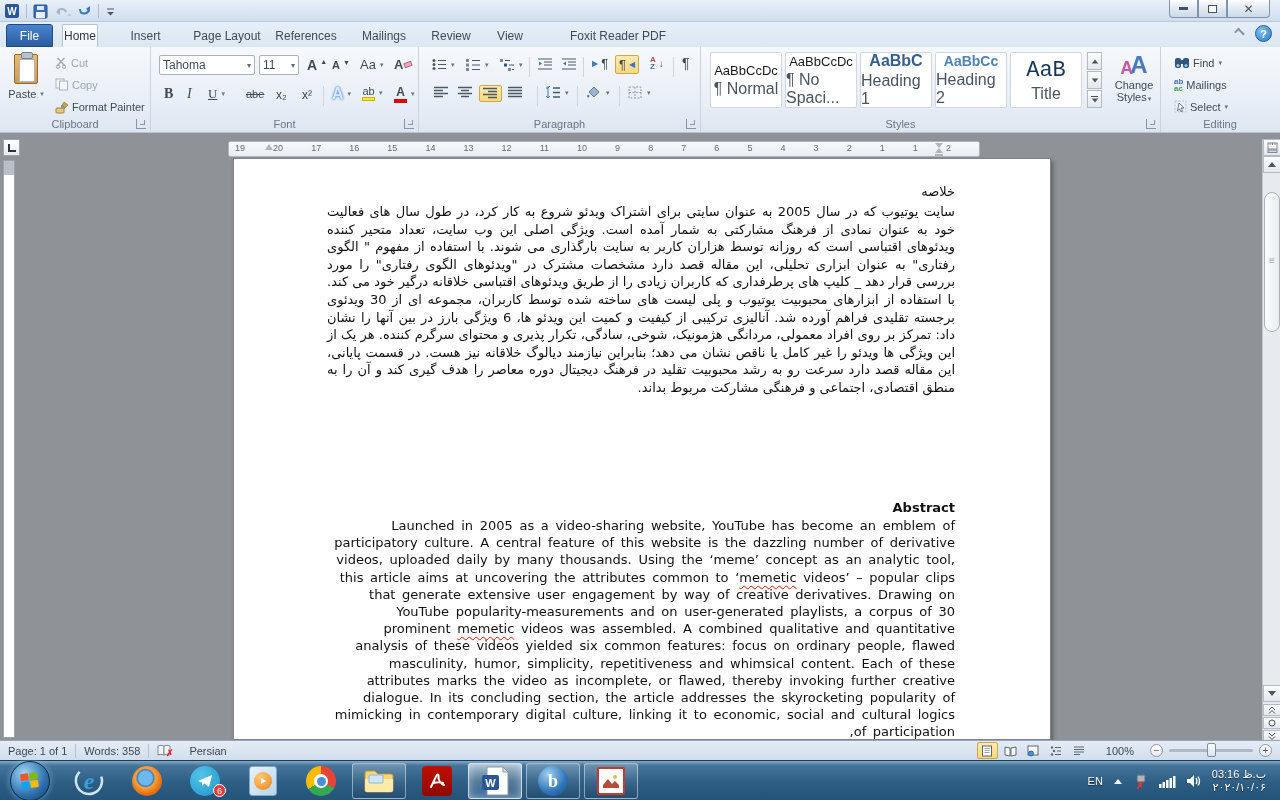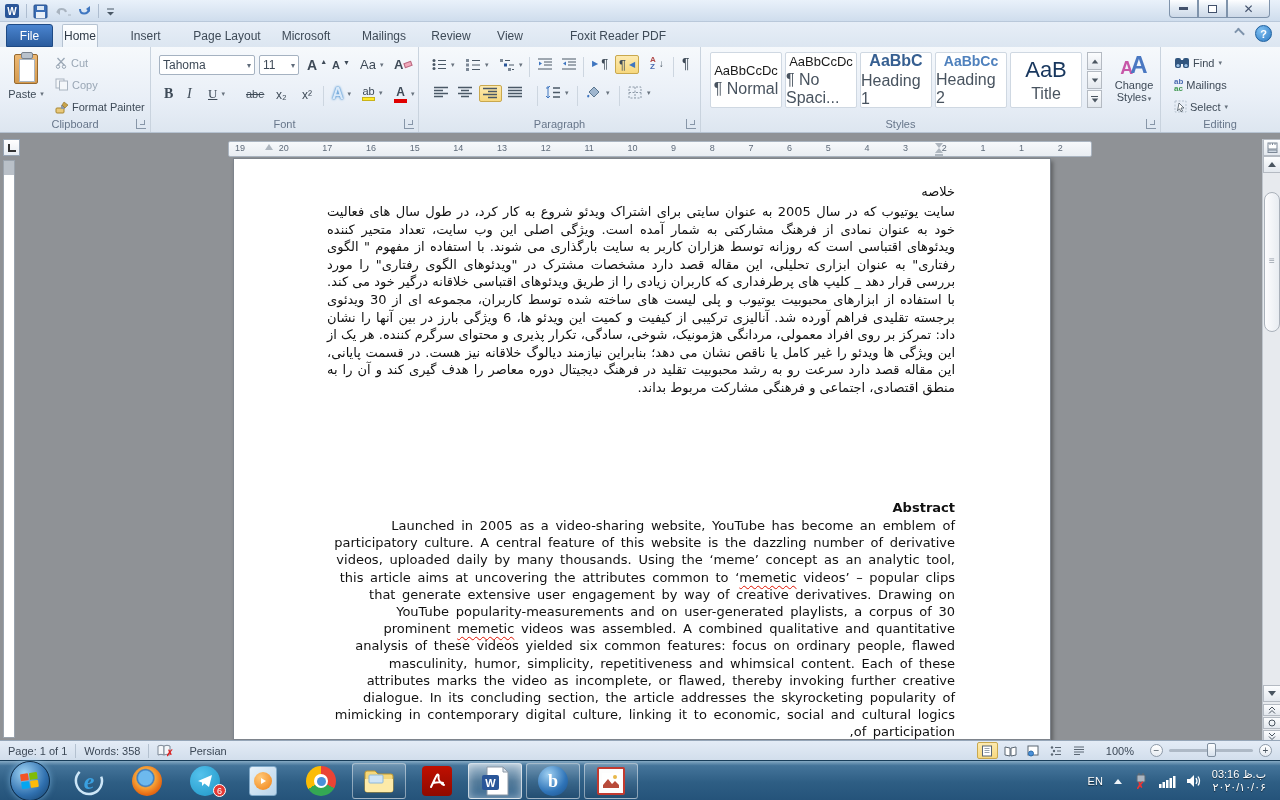--- a/index.html
+++ b/index.html
@@ -53,21 +53,21 @@
   .clipboard-shape::after{content:"";position:absolute;left:4px;top:4px;width:14px;height:21px;background:#fff;border:1px solid #aab6c2}
 
   
   .style-cell{width:72px;height:56px;background:#fff;border:1px solid #cfd8e2;border-radius:2px;display:flex;flex-direction:column;align-items:center;justify-content:center;gap:2px}
   .style-name{font-size:16px;color:#48535f}
 
   
   .ruler-row{position:absolute;top:139px;left:0;width:1262px;height:19px}
   .tab-selector{position:absolute;left:3px;top:0;width:17px;height:17px;background:linear-gradient(#fff,#e8edf3);border:1px solid #98a5b4;display:flex;align-items:center;justify-content:center}
   .tab-selector .L{width:8px;height:8px;border-left:2px solid #333;border-bottom:2px solid #333}
-  .hruler{position:absolute;left:228px;top:2px;width:864px;height:16px;background:linear-gradient(#f7f9fb,#e9edf2);border:1px solid #aab4c0;border-radius:2px}
+  .hruler{position:absolute;left:228px;top:2px;width:752px;height:16px;background:linear-gradient(#f7f9fb,#e9edf2);border:1px solid #aab4c0;border-radius:2px}
   .ruler-nums{position:absolute;left:6px;right:28px;top:1px;display:flex;justify-content:space-between;font-size:9px;color:#5f6b7a}
   .marker-firstline{position:absolute;left:36px;top:2px;width:0;height:0;border-left:4px solid transparent;border-right:4px solid transparent;border-bottom:6px solid #aeb6bf}
   .marker-hang{position:absolute;left:706px;top:1px;width:9px;height:13px}
   .marker-hang .t1{width:0;height:0;border-left:4px solid transparent;border-right:4px solid transparent;border-top:5px solid #aeb6bf}
   .marker-hang .t2{width:0;height:0;border-left:4px solid transparent;border-right:4px solid transparent;border-bottom:5px solid #aeb6bf}
   .marker-hang .bx{width:8px;height:3px;background:#aeb6bf;margin-top:1px}
 
   
   .vruler{position:absolute;left:3px;top:160px;width:12px;height:578px;background:#fff;border:1px solid #9aa3ad}
   .vruler::before{content:"";position:absolute;top:0;left:0;right:0;height:14px;background:#b9c0c8}
@@ -151,21 +151,21 @@
         <span class="glyph-close">✕</span>
       </div>
   </div>
 </div>
 
 <div class="tabrow">
   <div class="tab file" style="left:6px;width:47px">File</div>
   <div class="tab active" style="left:62px;width:36px">Home</div>
   <div class="tab" style="left:119px;width:53px">Insert</div>
   <div class="tab" style="left:186px;width:82px">Page Layout</div>
-  <div class="tab" style="left:265px;width:82px">Microsoft</div>
+  <div class="tab" style="left:265px;width:82px">References</div>
   <div class="tab" style="left:352px;width:64px">Mailings</div>
   <div class="tab" style="left:421px;width:60px">Review</div>
   <div class="tab" style="left:486px;width:48px">View</div>
   <div class="tab" style="left:562px;width:112px">Foxit Reader PDF</div>
   <div class="ribbon-min"></div>
   <div class="help-btn">?</div>
 </div>
 
 <div class="ribbon">
 
@@ -386,21 +386,21 @@
       </div>
       <div class="style-cell">
         <span style="font-size:16px;font-weight:bold;color:#365f91">AaBbC</span>
         <span class="style-name">Heading 1</span>
       </div>
       <div class="style-cell">
         <span style="font-size:14px;font-weight:bold;color:#4f81bd">AaBbCc</span>
         <span class="style-name">Heading 2</span>
       </div>
       <div class="style-cell">
-        <span style="font-size:22px;color:#17365d;font-family:Liberation Sans, sans-serif">AaB</span>
+        <span style="font-size:22px;color:#17365d;font-family:Liberation Mono, monospace">AaB</span>
         <span class="style-name">Title</span>
       </div>
     </div>
     <div class="abs" style="left:386px;top:5px;display:flex;flex-direction:column;gap:1px">
       <div class="sb-btn" style="width:15px;height:18px">
           <span class="tri-up" style="transform:scale(.8)"></span>
         </div>
       <div class="sb-btn" style="width:15px;height:18px">
           <span class="tri-down" style="transform:scale(.8)"></span>
         </div>

